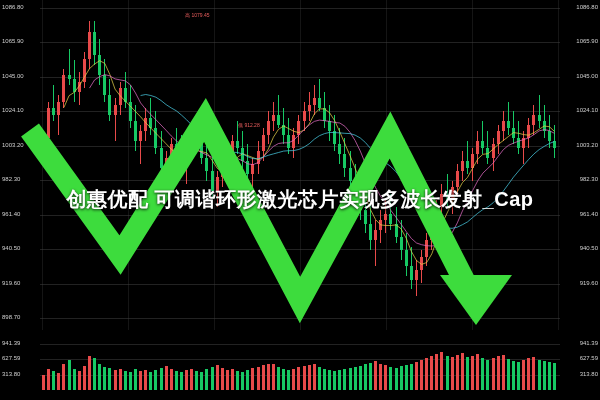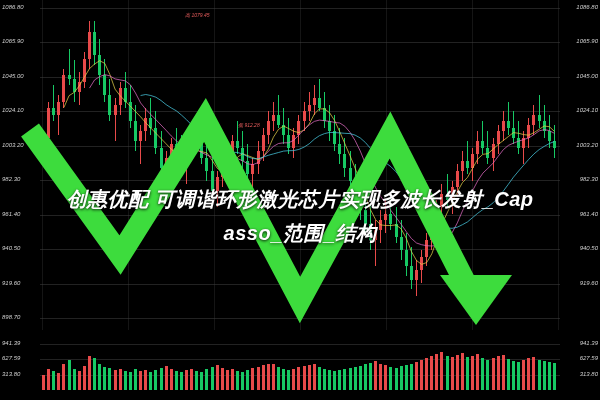--- a/index.html
+++ b/index.html
@@ -1,17 +1,17 @@
 <!DOCTYPE html>
 <html><head>
 <meta charset="utf-8">
 <style>
   html,body{margin:0;padding:0;background:#000;}
   body{width:600px;height:400px;overflow:hidden;font-family:"Liberation Sans",sans-serif;}
-  #stage{position:relative;width:600px;height:400px;background:#000;overflow:hidden;font-style:italic;}
+  #stage{position:relative;width:600px;height:400px;background:#000;overflow:hidden;}
 
   
   .chartpane{position:absolute;left:0;top:0;width:600px;height:330px;}
   .axis-label{position:absolute;color:#cfcfcf;font-size:6px;line-height:7px;letter-spacing:0;}
   .axis-left{left:2px;text-align:left;}
   .axis-right{right:2px;text-align:right;}
   .gridline{position:absolute;left:40px;right:40px;height:1px;background:rgba(90,90,90,.38);}
   .vgrid{position:absolute;top:0;bottom:0;width:1px;background:rgba(70,70,70,.30);}
 
   .candles{position:absolute;left:0;top:0;width:600px;height:330px;}
@@ -618,16 +618,15 @@
       </div>
   </div>
 
   <svg class="arrowlayer" id="arrowlayer" viewBox="0 0 600 400">
       <path d="M30 130 L120 255 L205 120 L300 300 L390 135 L470 292 " fill="none" stroke="#3ddc3d" stroke-width="22" stroke-linejoin="miter" stroke-linecap="butt"></path>
       <polygon points="440,275 512,275 476,325" fill="#3ddc3d"></polygon>
     </svg>
 
   <div class="overlay-title">
     <div>创惠优配 可调谐环形激光芯片实现多波长发射_Cap</div>
-    <div>asso_范围_结构</div>
   </div>
 
 </div>
 
 </body></html>

